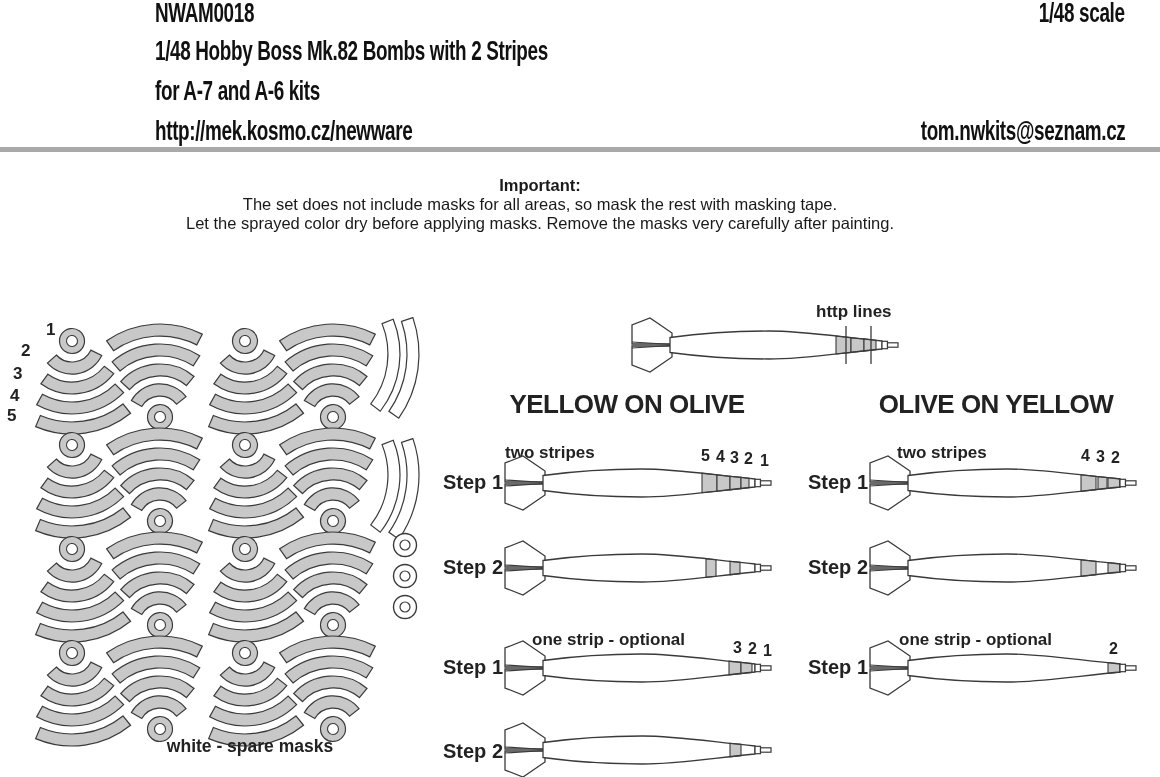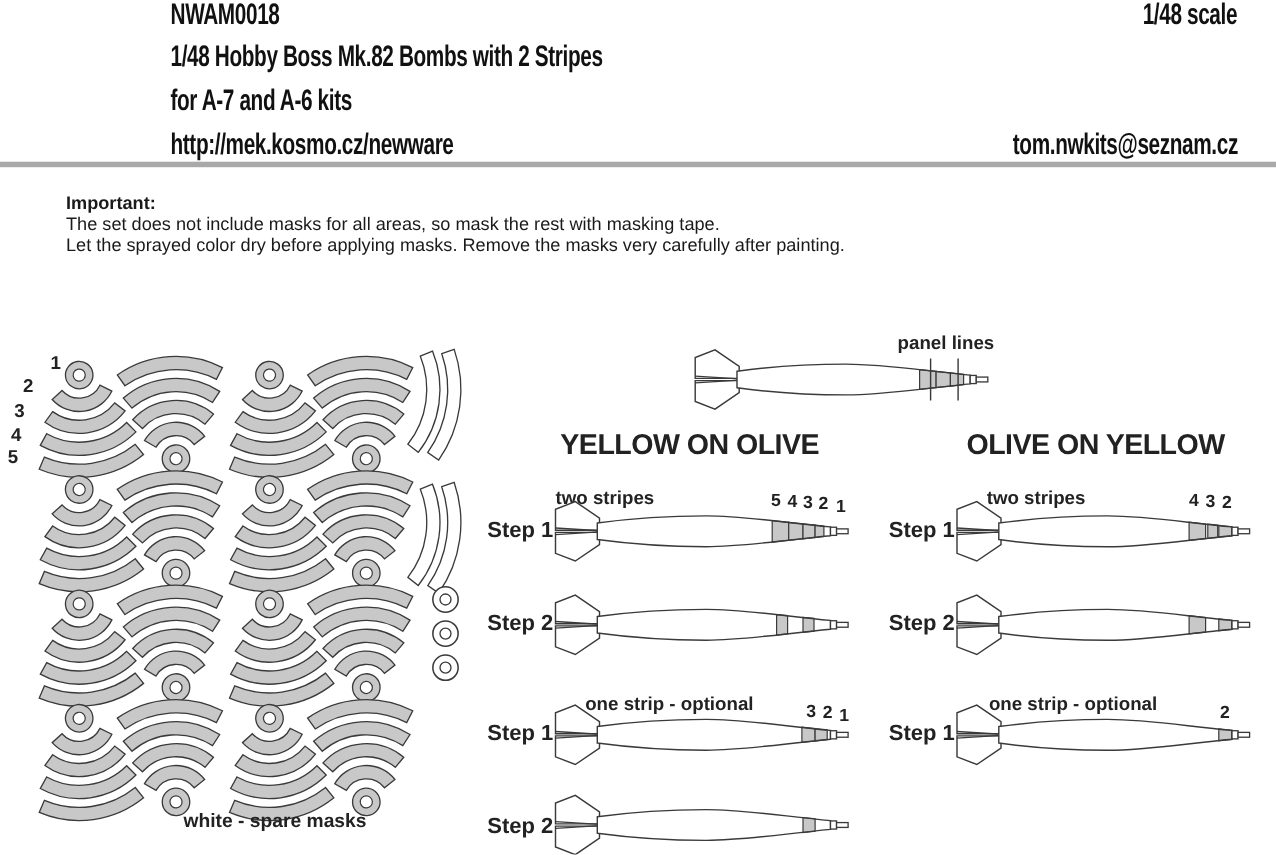--- a/index.html
+++ b/index.html
@@ -31,21 +31,21 @@
   <div class="abs cond" style="left:155px;top:-2px;">NWAM0018</div>
   <div class="abs cond" style="left:155px;top:36px;">1/48 Hobby Boss Mk.82 Bombs with 2 Stripes</div>
   <div class="abs cond" style="left:155px;top:76px;">for A-7 and A-6 kits</div>
   <div class="abs cond" style="left:155px;top:116px;">http://mek.kosmo.cz/newware</div>
 
   <div class="abs cond-r" style="right:35px;top:-2px;">1/48 scale</div>
   <div class="abs cond-r" style="right:35px;top:116px;">tom.nwkits@seznam.cz</div>
 
   <div class="divider" style="background:#a9a9a9;"></div>
 
-  <div class="abs imp" style="left:60px;top:176px;width:960px;">
+  <div class="abs imp" style="left:60px;top:176px;width:960px;text-align:center;">
     <div style="font-weight:bold;">Important:</div>
     <div>The set does not include masks for all areas, so mask the rest with masking tape.</div>
     <div>Let the sprayed color dry before applying masks. Remove the masks very carefully after painting.</div>
   </div>
 
   <div class="abs" id="mask-sheet" style="left:0;top:290px;width:460px;height:487px;">
       <svg viewBox="0 0 460 487" width="460" height="487">
         <g transform="translate(72,51) rotate(-8) scale(1,1)">
           <circle r="12.5" fill="#c8c8c8" stroke="#3a3a3a" stroke-width="1.2"></circle>
           <circle r="5.5" fill="#fff" stroke="#3a3a3a" stroke-width="1.1"></circle>
@@ -192,21 +192,21 @@
     </div>
 
   <span class="sheetnum" style="left:46px;top:320px;">1</span>
   <span class="sheetnum" style="left:21px;top:341px;">2</span>
   <span class="sheetnum" style="left:13px;top:364px;">3</span>
   <span class="sheetnum" style="left:10px;top:386px;">4</span>
   <span class="sheetnum" style="left:7px;top:406px;">5</span>
 
   <div class="abs sparenote" style="left:250px;top:736px;transform:translateX(-50%);">white - spare masks</div>
 
-  <div class="abs note" style="left:816px;top:302px;">panel lines</div>
+  <div class="abs note" style="left:816px;top:302px;">http lines</div>
   <div class="bomb" style="left:624px;top:313px;">
       <svg viewBox="0 0 280 64" width="280" height="64">
     <polygon points="8,31 8,12 26,5 48,20 48,31" fill="#fff" stroke="#3a3a3a" stroke-width="1.3"></polygon>
     <polygon points="8,33 8,52 26,59 48,44 48,33" fill="#fff" stroke="#3a3a3a" stroke-width="1.3"></polygon>
     <line x1="8" y1="29" x2="48" y2="31.5" stroke="#3a3a3a" stroke-width="1.2"></line>
     <line x1="8" y1="35" x2="48" y2="32.5" stroke="#3a3a3a" stroke-width="1.2"></line>
     <path d="M46,24.5 C90,18.5 120,18 145,18 C180,18 215,24 258,28 L258,36 C215,40 180,46 145,46 C120,46 90,45.5 46,39.5 Z" fill="#fff"></path>
     <polygon points="212,23.0 227,24.6 227,39.4 212,41.0" fill="#c8c8c8" stroke="#3a3a3a" stroke-width="1.1"></polygon>
         <polygon points="227,24.6 240,25.9 240,38.1 227,39.4" fill="#c8c8c8" stroke="#3a3a3a" stroke-width="1.1"></polygon>
         <polygon points="240,25.9 252,27.2 252,36.8 240,38.1" fill="#c8c8c8" stroke="#3a3a3a" stroke-width="1.1"></polygon>

